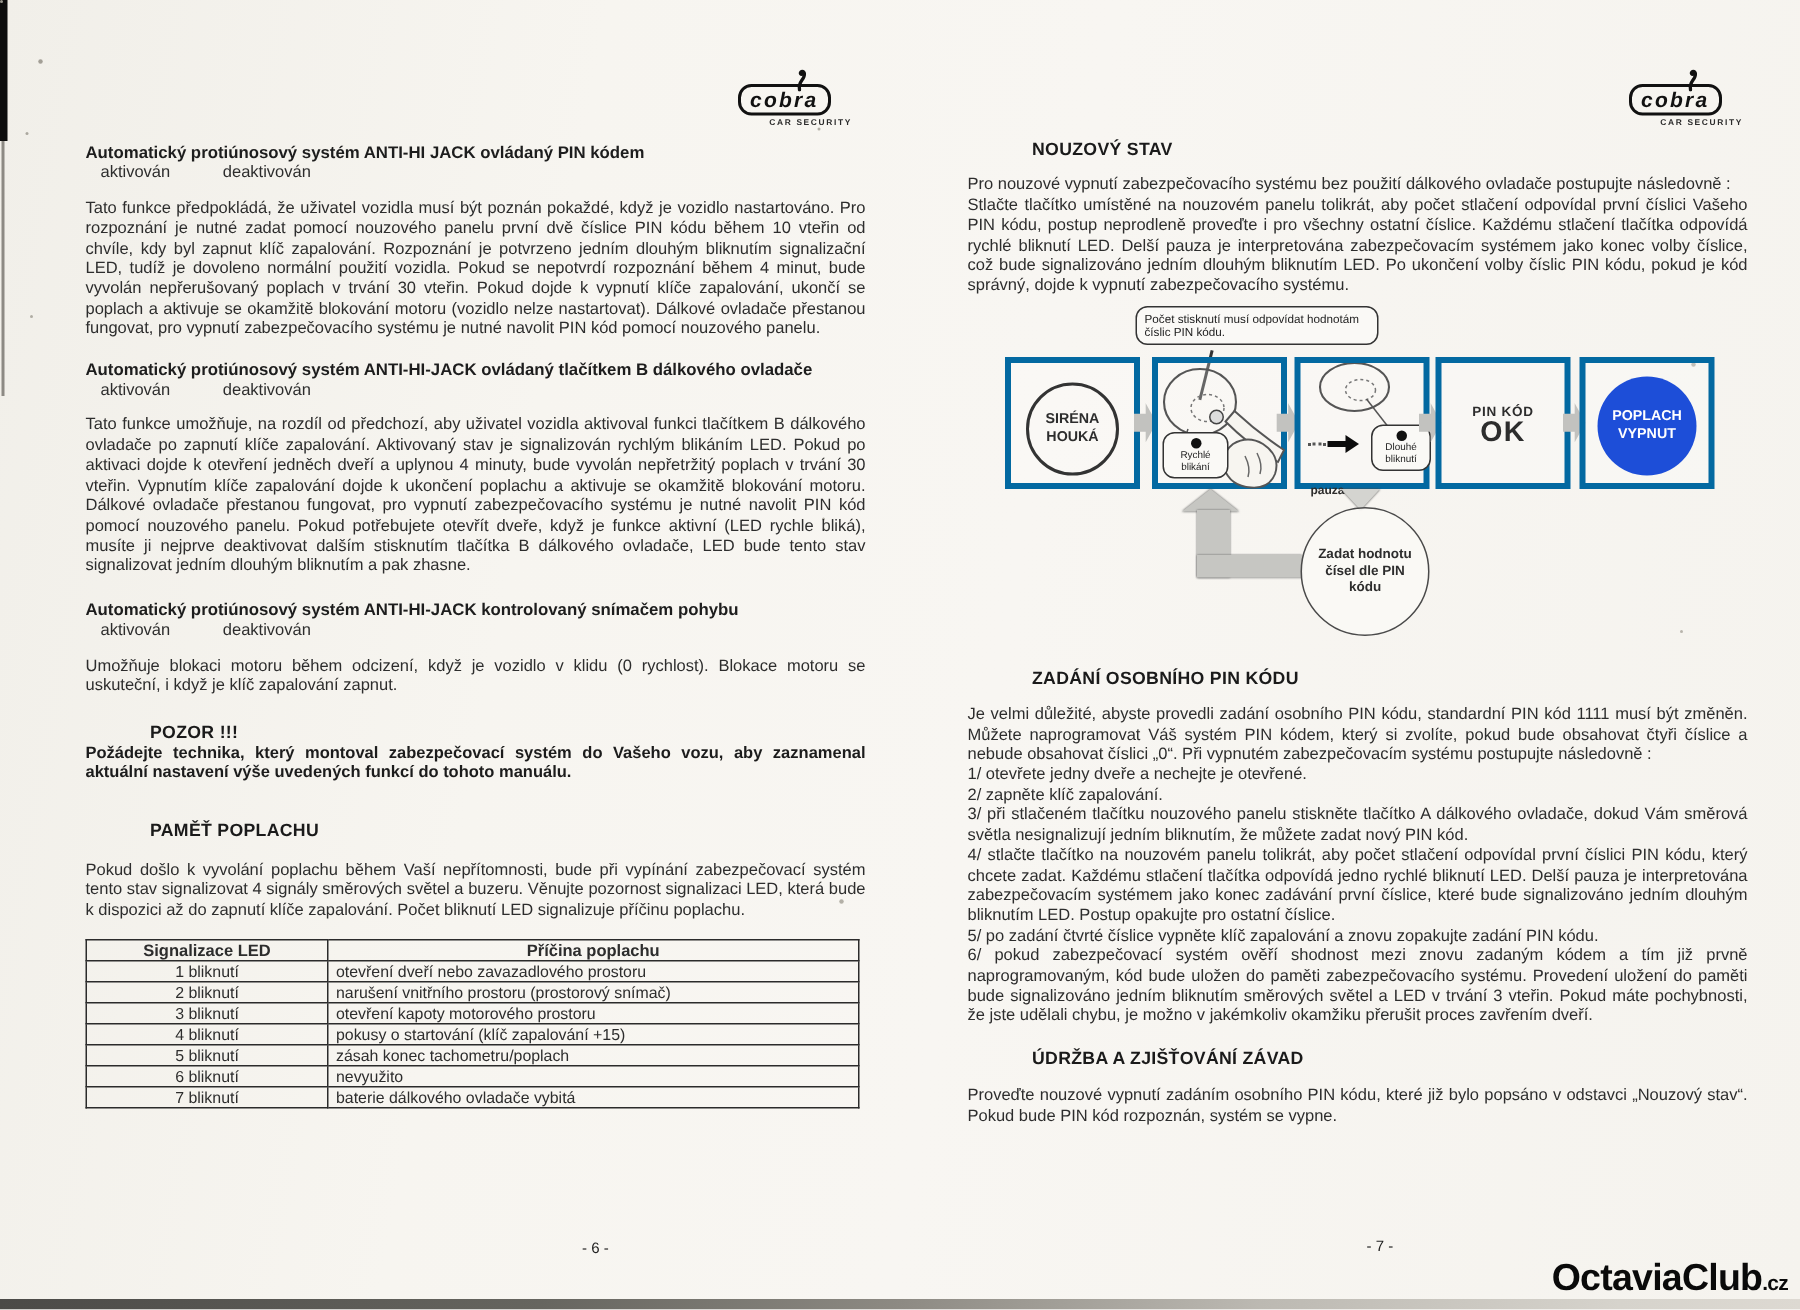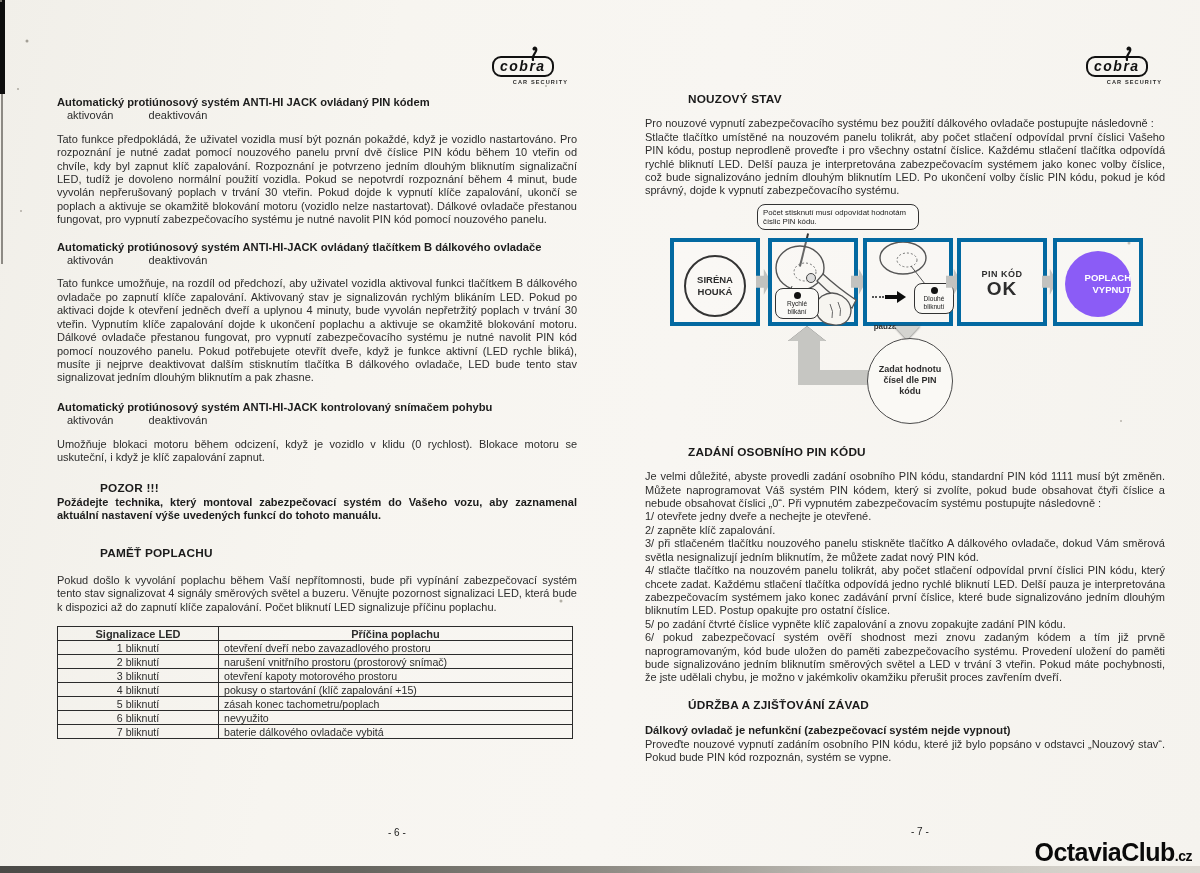--- a/index.html
+++ b/index.html
@@ -35,22 +35,22 @@
   td.c2{text-align:left;}
   
   .diagram{position:relative;height:232px;margin:6px 0 10px 0;text-align:left;}
   .fbox{position:absolute;top:34px;width:90px;height:88px;border:4px solid #0369a1;background:rgba(255,255,255,.25);box-sizing:border-box;}
   .chev{position:absolute;top:65px;width:15px;height:26px;background:#c2c2bf;
     clip-path:polygon(0 27%,52% 27%,52% 0,100% 50%,52% 100%,52% 73%,0 73%);
     filter:drop-shadow(0 0 .7px #555);}
   .circle-lbl{border:2px solid #333;border-radius:50%;display:flex;align-items:center;justify-content:center;
     text-align:center;font-weight:bold;}
   .siren-circle{width:58px;height:58px;margin:13px auto;font-size:9.5px;line-height:1.2;}
-  .black-circle{width:66px;height:66px;border-radius:50%;background:#8b5cf6;color:#fff;display:flex;
-    align-items:center;justify-content:center;text-align:right;font-weight:bold;font-size:9.5px;line-height:1.2;margin:9px auto;}
+  .black-circle{width:66px;height:66px;border-radius:50%;background:#1d4ed8;color:#fff;display:flex;
+    align-items:center;justify-content:center;text-align:center;font-weight:bold;font-size:9.5px;line-height:1.2;margin:9px auto;}
   .pin-box{display:flex;flex-direction:column;align-items:center;justify-content:center;height:100%;}
   .pin-small{font-weight:bold;font-size:9px;letter-spacing:.5px;}
   .pin-ok{font-weight:bold;font-size:19px;letter-spacing:1px;}
   .callout{position:absolute;left:112px;top:0;width:150px;border:1.3px solid #333;border-radius:8px;
     background:rgba(250,249,246,.9);font-size:7.8px;line-height:1.18;padding:3px 5px;text-align:left;color:#222;}
   .callout-tail{position:absolute;left:158px;top:29px;width:1.6px;height:34px;background:#333;transform:rotate(14deg);}
   .enter-circle{position:absolute;left:222px;top:134px;width:86px;height:86px;border:1.6px solid #4a4a4a;border-radius:50%;
     background:rgba(250,249,246,.85);display:flex;align-items:center;justify-content:center;text-align:center;
     font-weight:bold;font-size:9px;line-height:1.25;padding:0 6px;box-sizing:border-box;}
   .arrow-up-head{position:absolute;left:143px;top:122px;width:0;height:0;
@@ -252,19 +252,18 @@
   <div class="steps">
     <div>1/ otevřete jedny dveře a nechejte je otevřené.</div>
     <div>2/ zapněte klíč zapalování.</div>
     <div>3/ při stlačeném tlačítku nouzového panelu stiskněte tlačítko A dálkového ovladače, dokud Vám směrová světla nesignalizují jedním bliknutím, že můžete zadat nový PIN kód.</div>
     <div>4/ stlačte tlačítko na nouzovém panelu tolikrát, aby počet stlačení odpovídal první číslici PIN kódu, který chcete zadat. Každému stlačení tlačítka odpovídá jedno rychlé bliknutí LED. Delší pauza je interpretována zabezpečovacím systémem jako konec zadávání první číslice, které bude signalizováno jedním dlouhým bliknutím LED. Postup opakujte pro ostatní číslice.</div>
     <div>5/ po zadání čtvrté číslice vypněte klíč zapalování a znovu zopakujte zadání PIN kódu.</div>
     <div>6/ pokud zabezpečovací systém ověří shodnost mezi znovu zadaným kódem a tím již prvně naprogramovaným, kód bude uložen do paměti zabezpečovacího systému. Provedení uložení do paměti bude signalizováno jedním bliknutím směrových světel a LED v trvání 3 vteřin. Pokud máte pochybnosti, že jste udělali chybu, je možno v jakémkoliv okamžiku přerušit proces zavřením dveří.</div>
   </div>
 
   <div class="h-caps" style="margin-top:14px;margin-bottom:12px;">ÚDRŽBA A ZJIŠŤOVÁNÍ ZÁVAD</div>
-  <div class="h-italic">Dálkový ovladač je nefunkční (zabezpečovací systém nejde vypnout)</div>
   <div class="para">Proveďte nouzové vypnutí zadáním osobního PIN kódu, které již bylo popsáno v odstavci „Nouzový stav“. Pokud bude PIN kód rozpoznán, systém se vypne.</div>
 </div>
 
 <div class="pagenum" style="left:388px;top:827px;">- 6 -</div>
 <div class="pagenum" style="left:911px;top:826px;">- 7 -</div>
 <div class="watermark"><span>OctaviaClub</span><span class="tld">.cz</span></div>
 
 </body></html>

